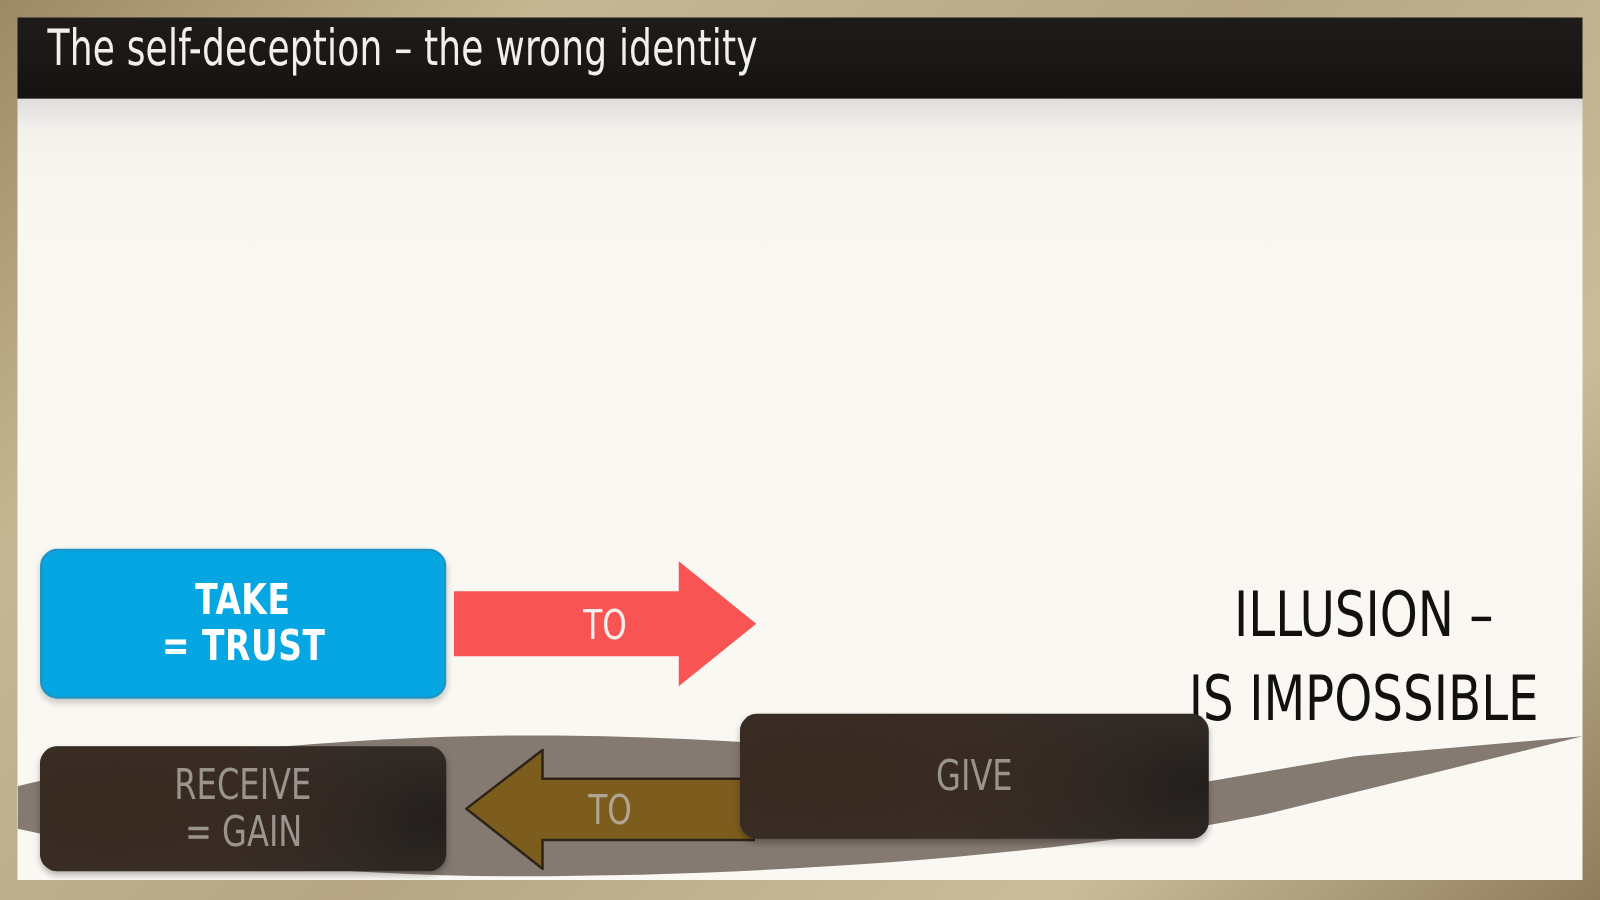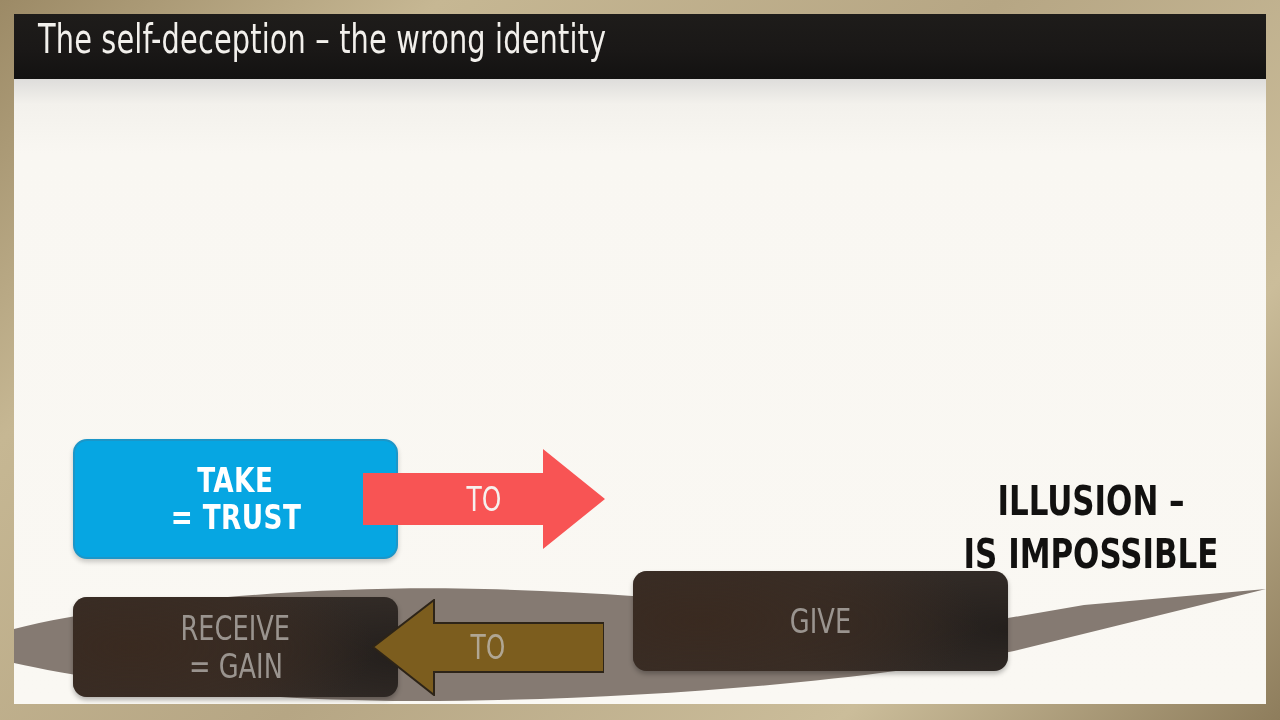--- a/index.html
+++ b/index.html
@@ -75,21 +75,20 @@
   
   .box {
     position: absolute;
     border-radius: 14px;
     display: flex;
     flex-direction: column;
     align-items: center;
     justify-content: center;
     box-sizing: border-box;
     text-align: center;
-    margin-left: 41px;
   }
 
   .box-take {
     left: 18px;
     top: 360px;
     width: 325px;
     height: 120px;
     background: #06a6e2;
     border: 2px solid #1c96c8;
     box-shadow: 0 3px 5px rgba(0,0,0,0.20);
@@ -173,25 +172,24 @@
   .arrow-gold .arrow-label { color: #b0a693; }
 
   
   .illusion {
     position: absolute;
     left: 912px;
     top: 380px;
     width: 330px;
     text-align: center;
     color: #121110;
-    font-size: 40px;
+    font-size: 50px;
     line-height: 1.33;
-    font-weight: 700;
-    font-family: "DejaVu Sans Condensed", "Liberation Sans Narrow", "Liberation Sans", sans-serif;
-    margin-top: 16px;
+    font-weight: 400;
+    font-family: "DejaVu Sans Condensed", "Liberation Sans Narrow", "Liberation Sans", sans-serif;
   }
   .illusion .line { transform: scaleX(0.86); }
 </style>
 </head>
 <body>
 
 <div class="slide-frame">
 
   <div class="title-bar">
     <span class="title-text">The self-deception – the wrong identity</span>

